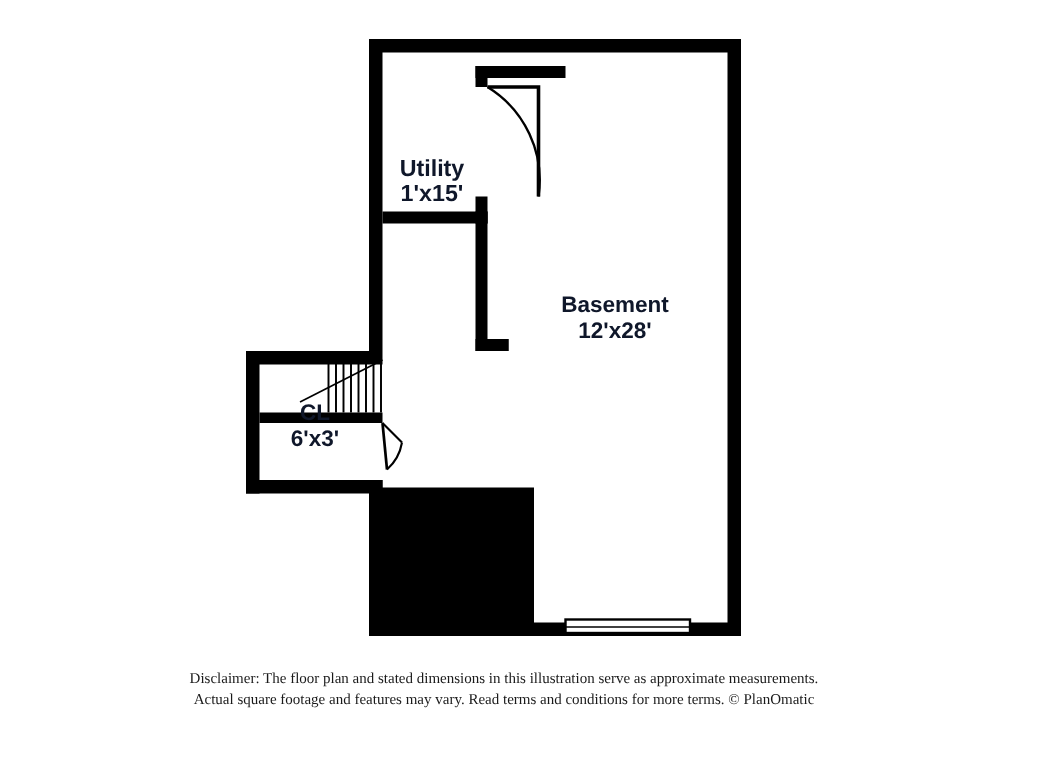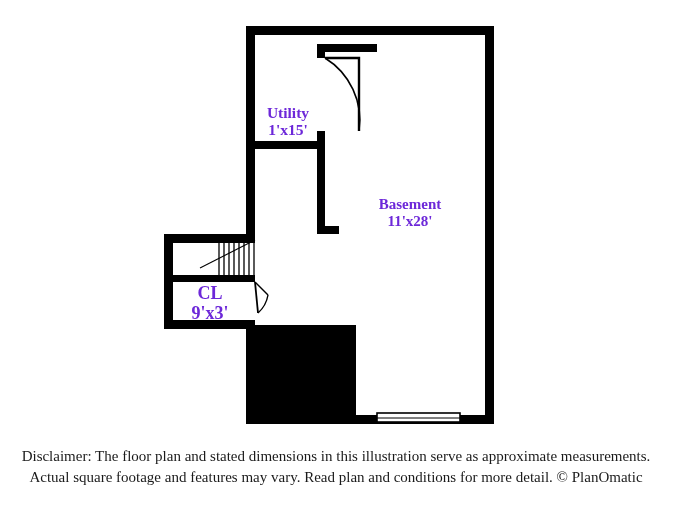--- a/index.html
+++ b/index.html
@@ -17,23 +17,23 @@
   #floorplan {
     position: absolute;
     left: 0;
     top: 0;
     width: 700px;
     height: 509px;
   }
   .room-label {
     position: absolute;
     text-align: center;
-    font-family: Liberation Serif, serif;
+    font-family: Liberation Sans, sans-serif;
     font-weight: bold;
-    color: #6d28d9;
+    color: #0f172a;
     line-height: 1.12;
     white-space: nowrap;
   }
   .room-label .name {
     display: block;
   }
   .room-label .dims {
     display: block;
   }
   .label-basement {
@@ -43,32 +43,32 @@
     font-size: 15px;
   }
   .label-utility {
     left: 208px;
     top: 104px;
     width: 160px;
     font-size: 15.5px;
   }
   .label-cl {
     left: 150px;
-    top: 283px;
+    top: 268px;
     width: 120px;
-    font-size: 18px;
+    font-size: 15px;
   }
   .disclaimer {
     position: absolute;
     left: 0;
     top: 446px;
     width: 672px;
     text-align: center;
     font-family: "Liberation Serif", serif;
-    font-size: 15px;
+    font-size: 10px;
     color: #1a1a1a;
     line-height: 1.42;
   }
   .disclaimer .line {
     display: block;
   }
 </style>
 </head>
 <body>
 
@@ -148,29 +148,29 @@
   </g>
 
   <g>
     <rect x="377" y="413" width="83" height="9" fill="#ffffff" stroke="#000000" stroke-width="1.6"></rect>
     <line x1="377" y1="418" x2="460" y2="418" stroke="#000000" stroke-width="1"></line>
   </g>
 </svg>
 
 <div class="room-label label-basement">
   <span class="name">Basement</span>
-  <span class="dims">11'x28'</span>
+  <span class="dims">12'x28'</span>
 </div>
 
 <div class="room-label label-utility">
   <span class="name">Utility</span>
   <span class="dims">1'x15'</span>
 </div>
 
 <div class="room-label label-cl">
   <span class="name">CL</span>
-  <span class="dims">9'x3'</span>
+  <span class="dims">6'x3'</span>
 </div>
 
 <div class="disclaimer">
   <span class="line">Disclaimer: The floor plan and stated dimensions in this illustration serve as approximate measurements.</span>
-  <span class="line">Actual square footage and features may vary. Read plan and conditions for more detail. © PlanOmatic</span>
+  <span class="line">Actual square footage and features may vary. Read terms and conditions for more terms. © PlanOmatic</span>
 </div>
 
 </body></html>

